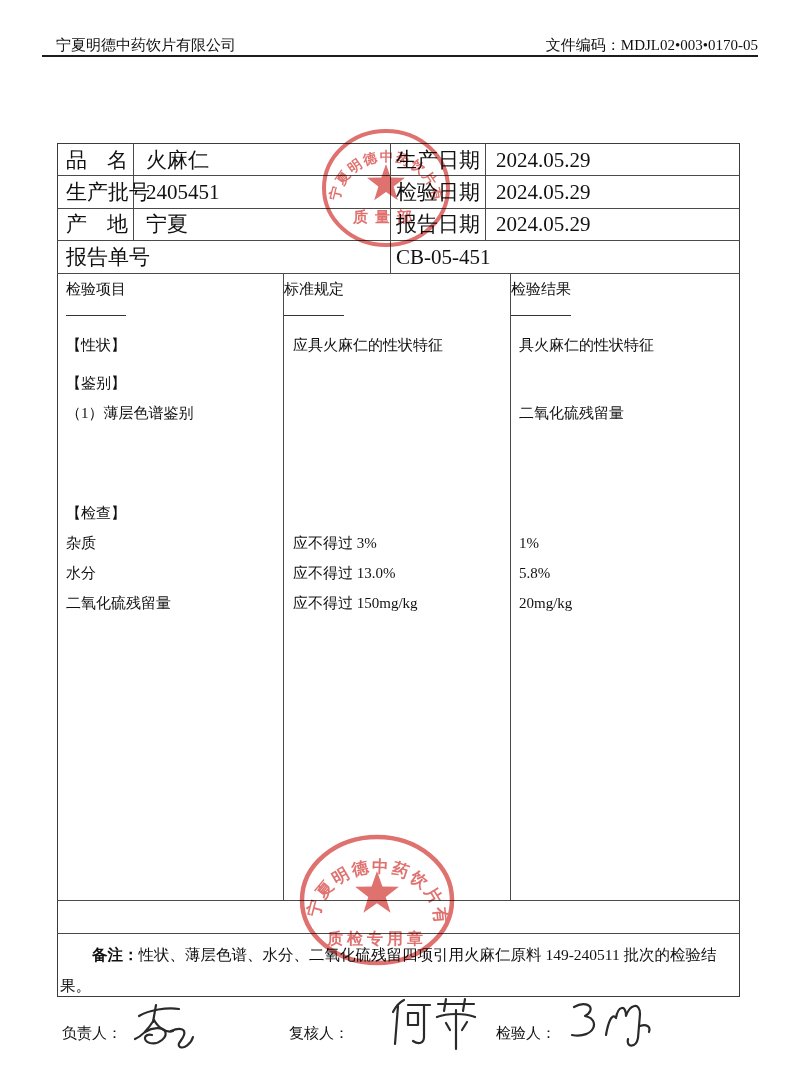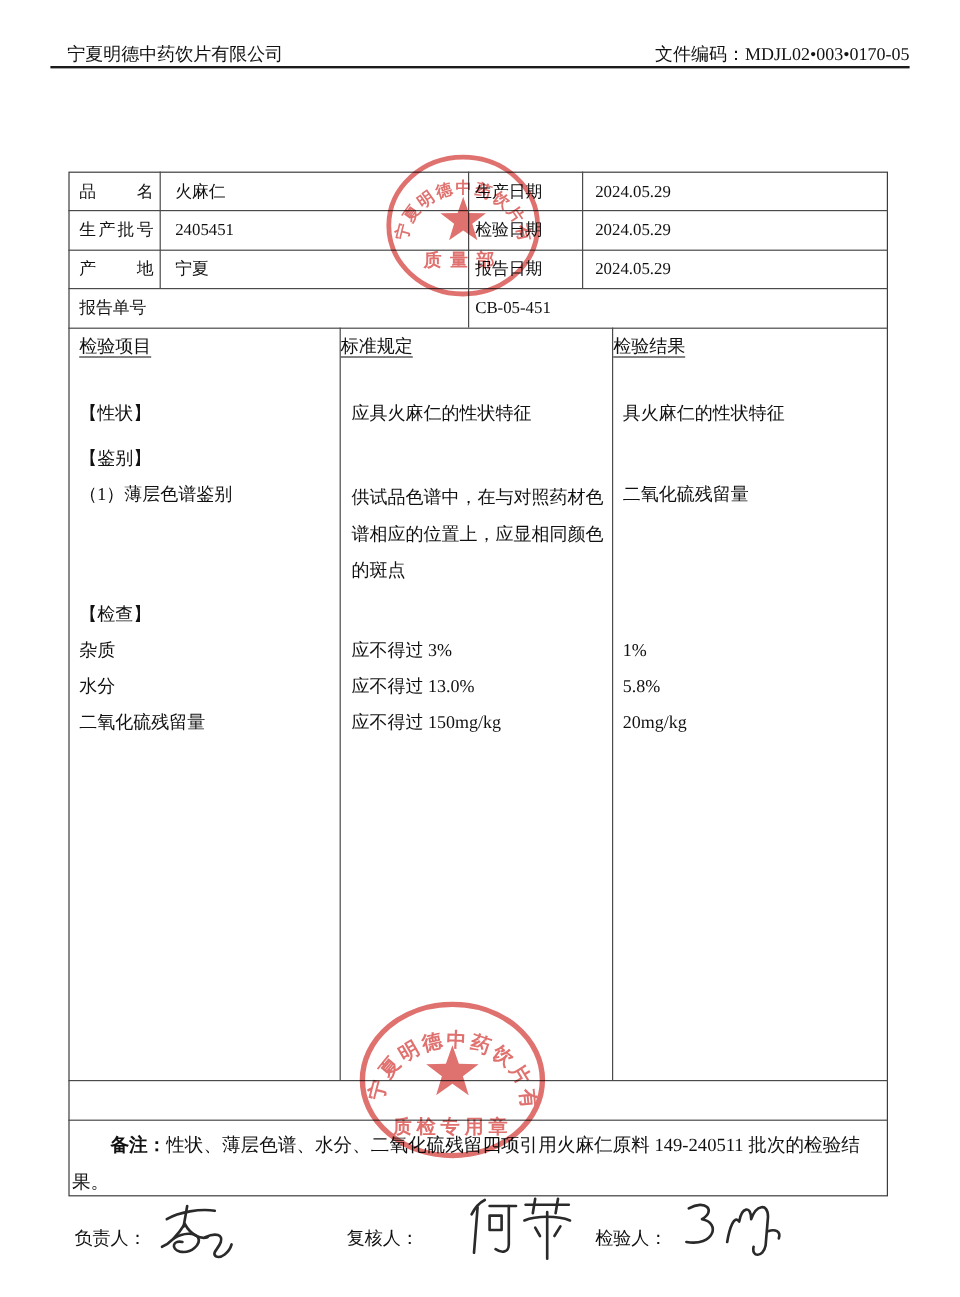--- a/index.html
+++ b/index.html
@@ -7,24 +7,24 @@
         font-family:"Liberation Serif","DejaVu Serif",serif;color:#111;overflow:hidden;}
   .abs{position:absolute;}
   .company{left:56px;top:36px;font-size:15px;}
   .doccode{right:42px;top:36px;font-size:15px;}
   .header-rule{left:42px;top:55px;width:716px;height:2px;background:#1c1c1c;}
   .title{left:0;top:82px;width:100%;text-align:center;font-size:31px;font-weight:bold;letter-spacing:3px;}
   
   .frame{left:57px;top:143px;width:683px;height:854px;border:1px solid #3c3c3c;box-sizing:border-box;}
   .hline{left:57px;width:683px;height:1px;background:#4a4a4a;}
   .vline{width:1px;background:#4a4a4a;}
-  .cell{position:absolute;font-size:14px;line-height:21px;white-space:nowrap;}
+  .cell{position:absolute;font-size:21px;line-height:21px;white-space:nowrap;}
   .spread{display:inline-block;width:62px;text-align:justify;text-align-last:justify;}
   .colhead{position:absolute;font-size:15px;line-height:21px;}
-  .colhead span{border-bottom:1px solid #333;padding-bottom:0;}
+  .colhead span{border-bottom:1px solid #333;padding-bottom:18px;}
   .ctr{text-align:left;}
   .ln{position:absolute;font-size:15px;line-height:22px;white-space:nowrap;}
   .wrapblk{position:absolute;font-size:15px;line-height:30.5px;white-space:normal;}
   .concl{left:60px;top:906px;width:676px;font-size:15.5px;line-height:22px;text-indent:32px;}
   .remark{left:60px;top:939px;width:677px;font-size:15.5px;line-height:31px;text-indent:32px;}
   .blab{font-weight:bold;}
   .siglabel{position:absolute;font-size:15px;line-height:20px;}
   .sig{position:absolute;}
   .sig path{fill:none;stroke:#2a2a2a;stroke-width:2.2;stroke-linecap:round;stroke-linejoin:round;}
   
@@ -80,21 +80,20 @@
 
   <div class="ln" style="left:66px;top:334px">【性状】</div>
   <div class="ln" style="left:66px;top:372px">【鉴别】</div>
   <div class="ln" style="left:66px;top:402px">（1）薄层色谱鉴别</div>
   <div class="ln" style="left:66px;top:502px">【检查】</div>
   <div class="ln" style="left:66px;top:532px">杂质</div>
   <div class="ln" style="left:66px;top:562px">水分</div>
   <div class="ln" style="left:66px;top:592px">二氧化硫残留量</div>
 
   <div class="ln" style="left:293px;top:334px">应具火麻仁的性状特征</div>
-  <div class="wrapblk" style="left:293px;top:400px;width:214px">供试品色谱中，在与对照药材色谱相应的位置上，应显相同颜色的斑点</div>
   <div class="ln" style="left:293px;top:532px">应不得过 3%</div>
   <div class="ln" style="left:293px;top:562px">应不得过 13.0%</div>
   <div class="ln" style="left:293px;top:592px">应不得过 150mg/kg</div>
 
   <div class="ln" style="left:519px;top:334px">具火麻仁的性状特征</div>
   <div class="ln" style="left:519px;top:402px">二氧化硫残留量</div>
   <div class="ln" style="left:519px;top:532px">1%</div>
   <div class="ln" style="left:519px;top:562px">5.8%</div>
   <div class="ln" style="left:519px;top:592px">20mg/kg</div>
 

